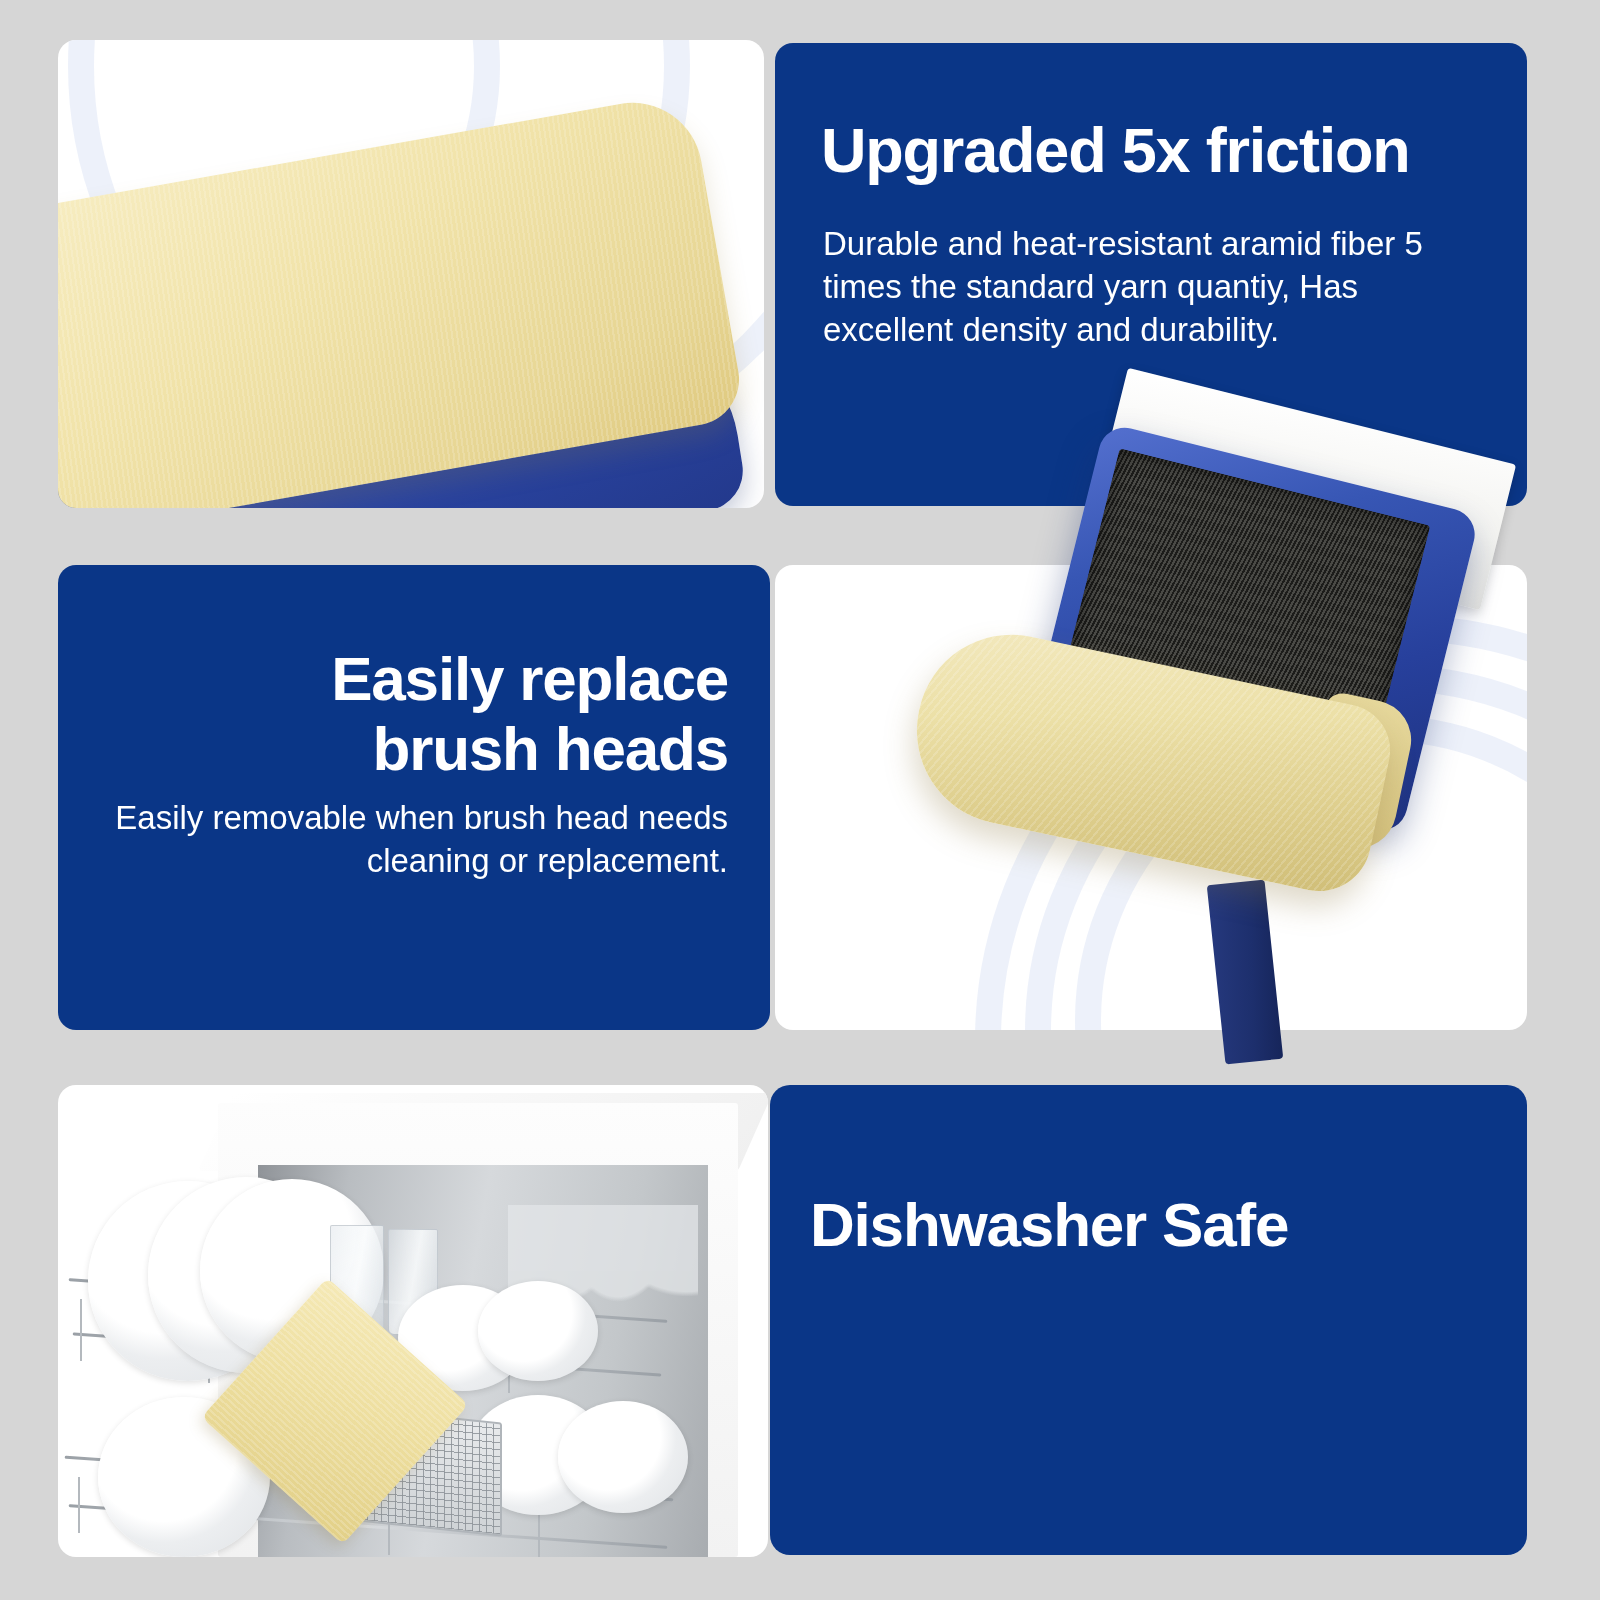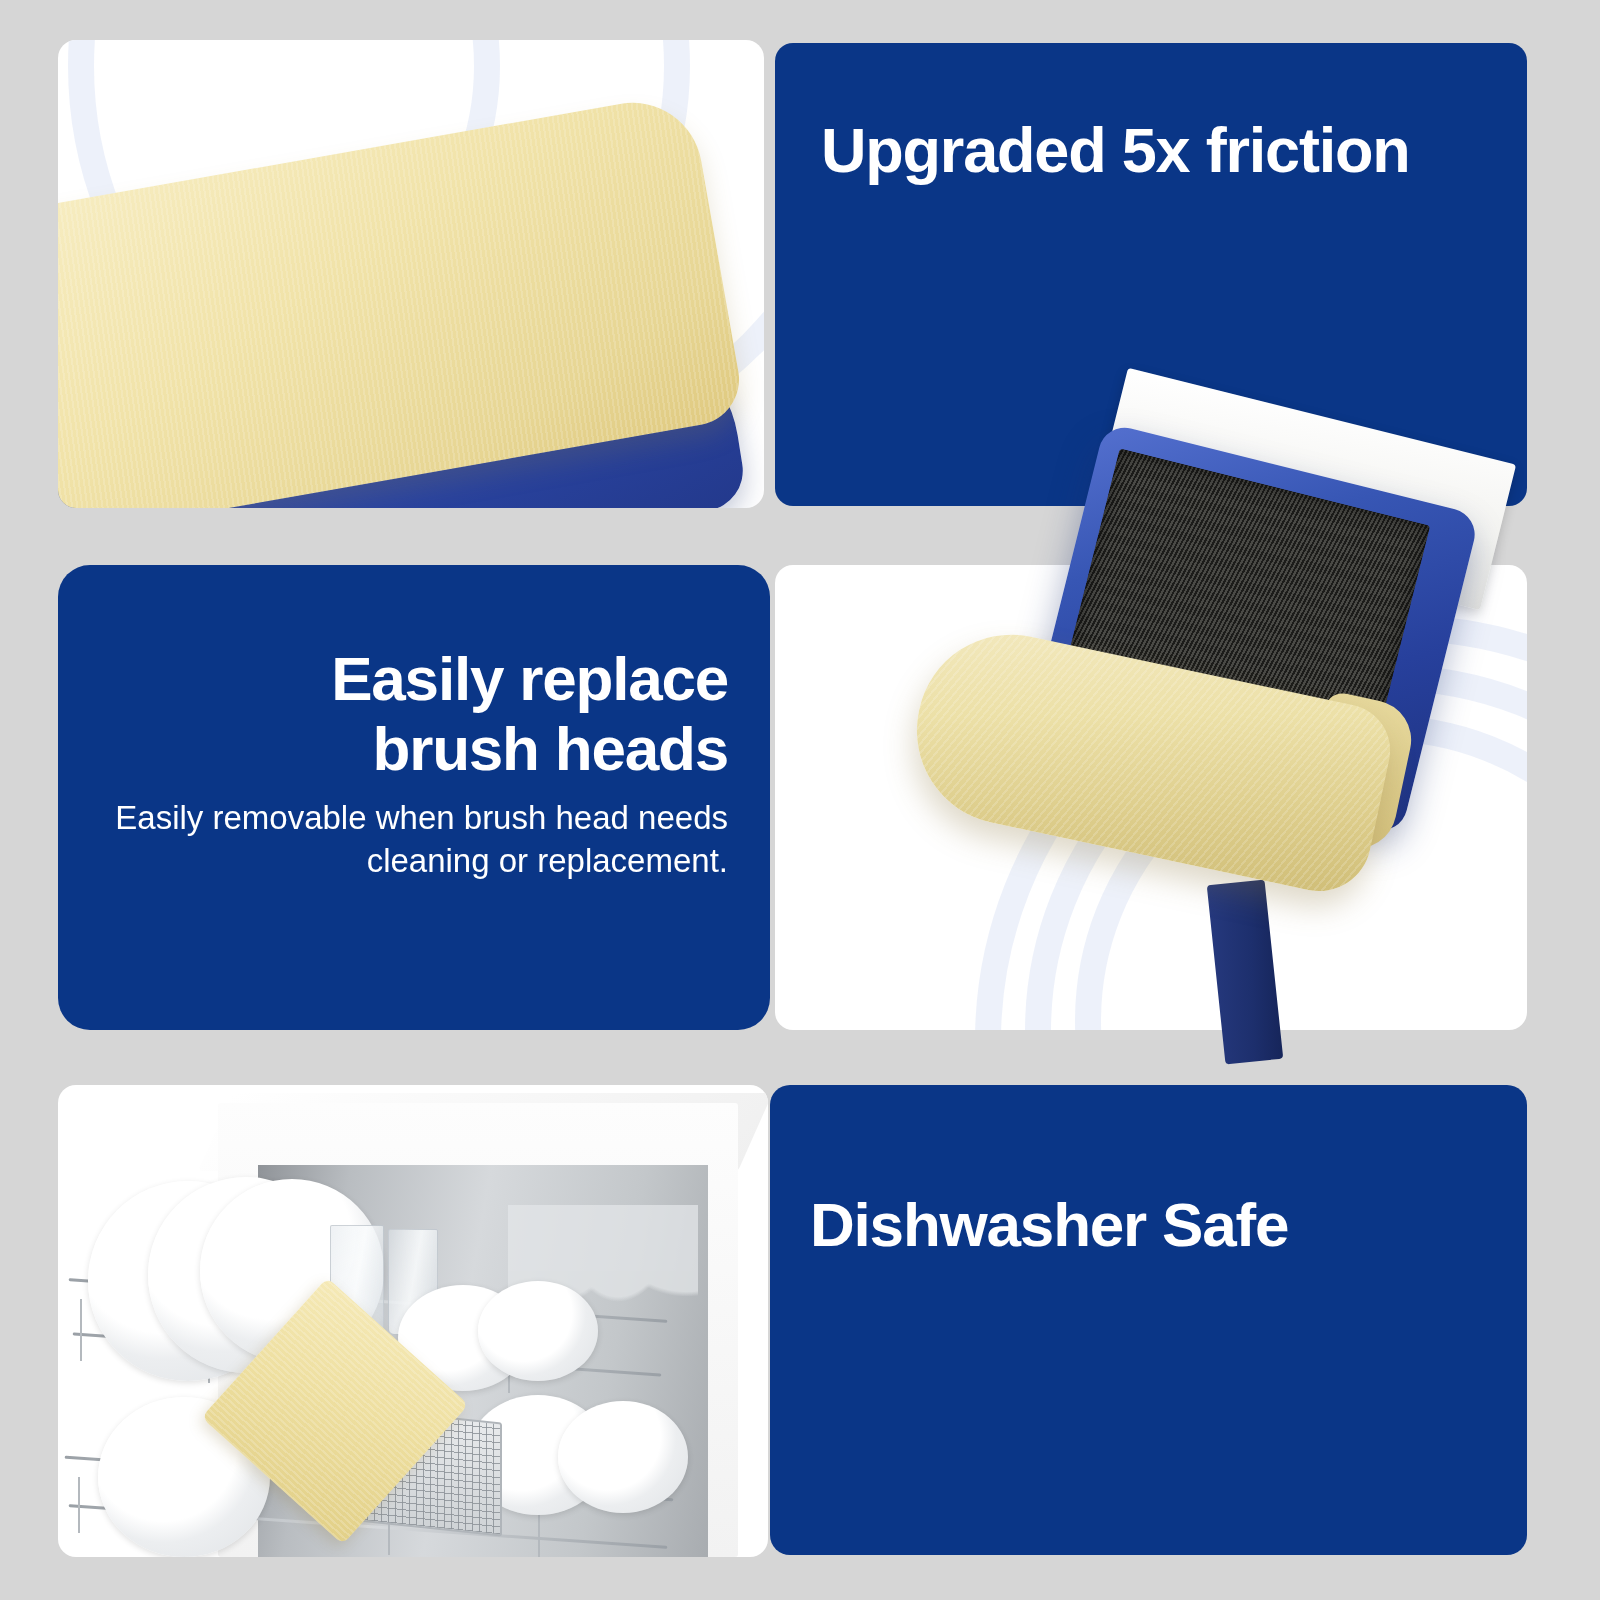--- a/index.html
+++ b/index.html
@@ -60,21 +60,21 @@
     background:repeating-linear-gradient(92deg,rgba(255,255,255,.32) 0 2px,rgba(0,0,0,0) 2px 5px);
     opacity:.5;
   }
   .cloth-fold{
     position:absolute;left:-30px;top:300px;width:690px;height:70px;
     background:linear-gradient(180deg,#e9dc9e 0%,#dccb84 100%);
     border-radius:30px;transform:rotate(-10deg);
   }
 
   
-  #p2-blue{left:58px;top:565px;width:712px;height:465px;border-radius:32px;}
+  #p2-blue{left:58px;top:565px;width:712px;height:465px;}
 
   
   #p2-photo{left:775px;top:565px;width:752px;height:465px;}
 
   
   #brush{position:absolute;left:1020px;top:412px;width:520px;height:625px;}
   .brush-handle{
     position:absolute;left:196px;top:470px;width:58px;height:180px;
     background:linear-gradient(95deg,#26397e 0%,#1d2f6d 60%,#16255a 100%);
     transform:rotate(-6deg);border-radius:4px;
@@ -196,20 +196,21 @@
       <span style="left:-60px;top:-320px;width:640px;height:640px;"></span>
       <span style="left:10px;top:-380px;width:760px;height:760px;"></span>
     </div>
     <div class="cloth-base"></div>
     <div class="cloth-fold"></div>
     <div class="cloth-pad"></div>
   </div>
 
   <div class="panel panel-blue" id="p1-blue" style="left:775px;top:43px;width:752px;height:463px;">
     <div class="txt heading align-left" style="left:46px;top:75px;width:660px;font-size:63px;">Upgraded 5x friction</div>
+    <div class="txt body align-left" style="left:48px;top:180px;width:672px;font-size:33px;">Durable and heat-resistant aramid fiber 5 times the standard yarn quantiy, Has excellent density and durability.</div>
   </div>
 
   <div class="panel panel-blue" id="p2-blue">
     <div class="txt heading align-right" style="left:30px;top:82px;width:640px;font-size:62px;">Easily replace</div>
     <div class="txt body align-right" style="left:40px;top:232px;width:630px;font-size:33px;">Easily removable when brush head needs cleaning or replacement.</div>
     <div class="txt heading align-right" style="left:30px;top:152px;width:640px;font-size:62px;">brush heads</div>
   </div>
 
   <div class="panel panel-photo" id="p2-photo">
     <div class="arcs">

